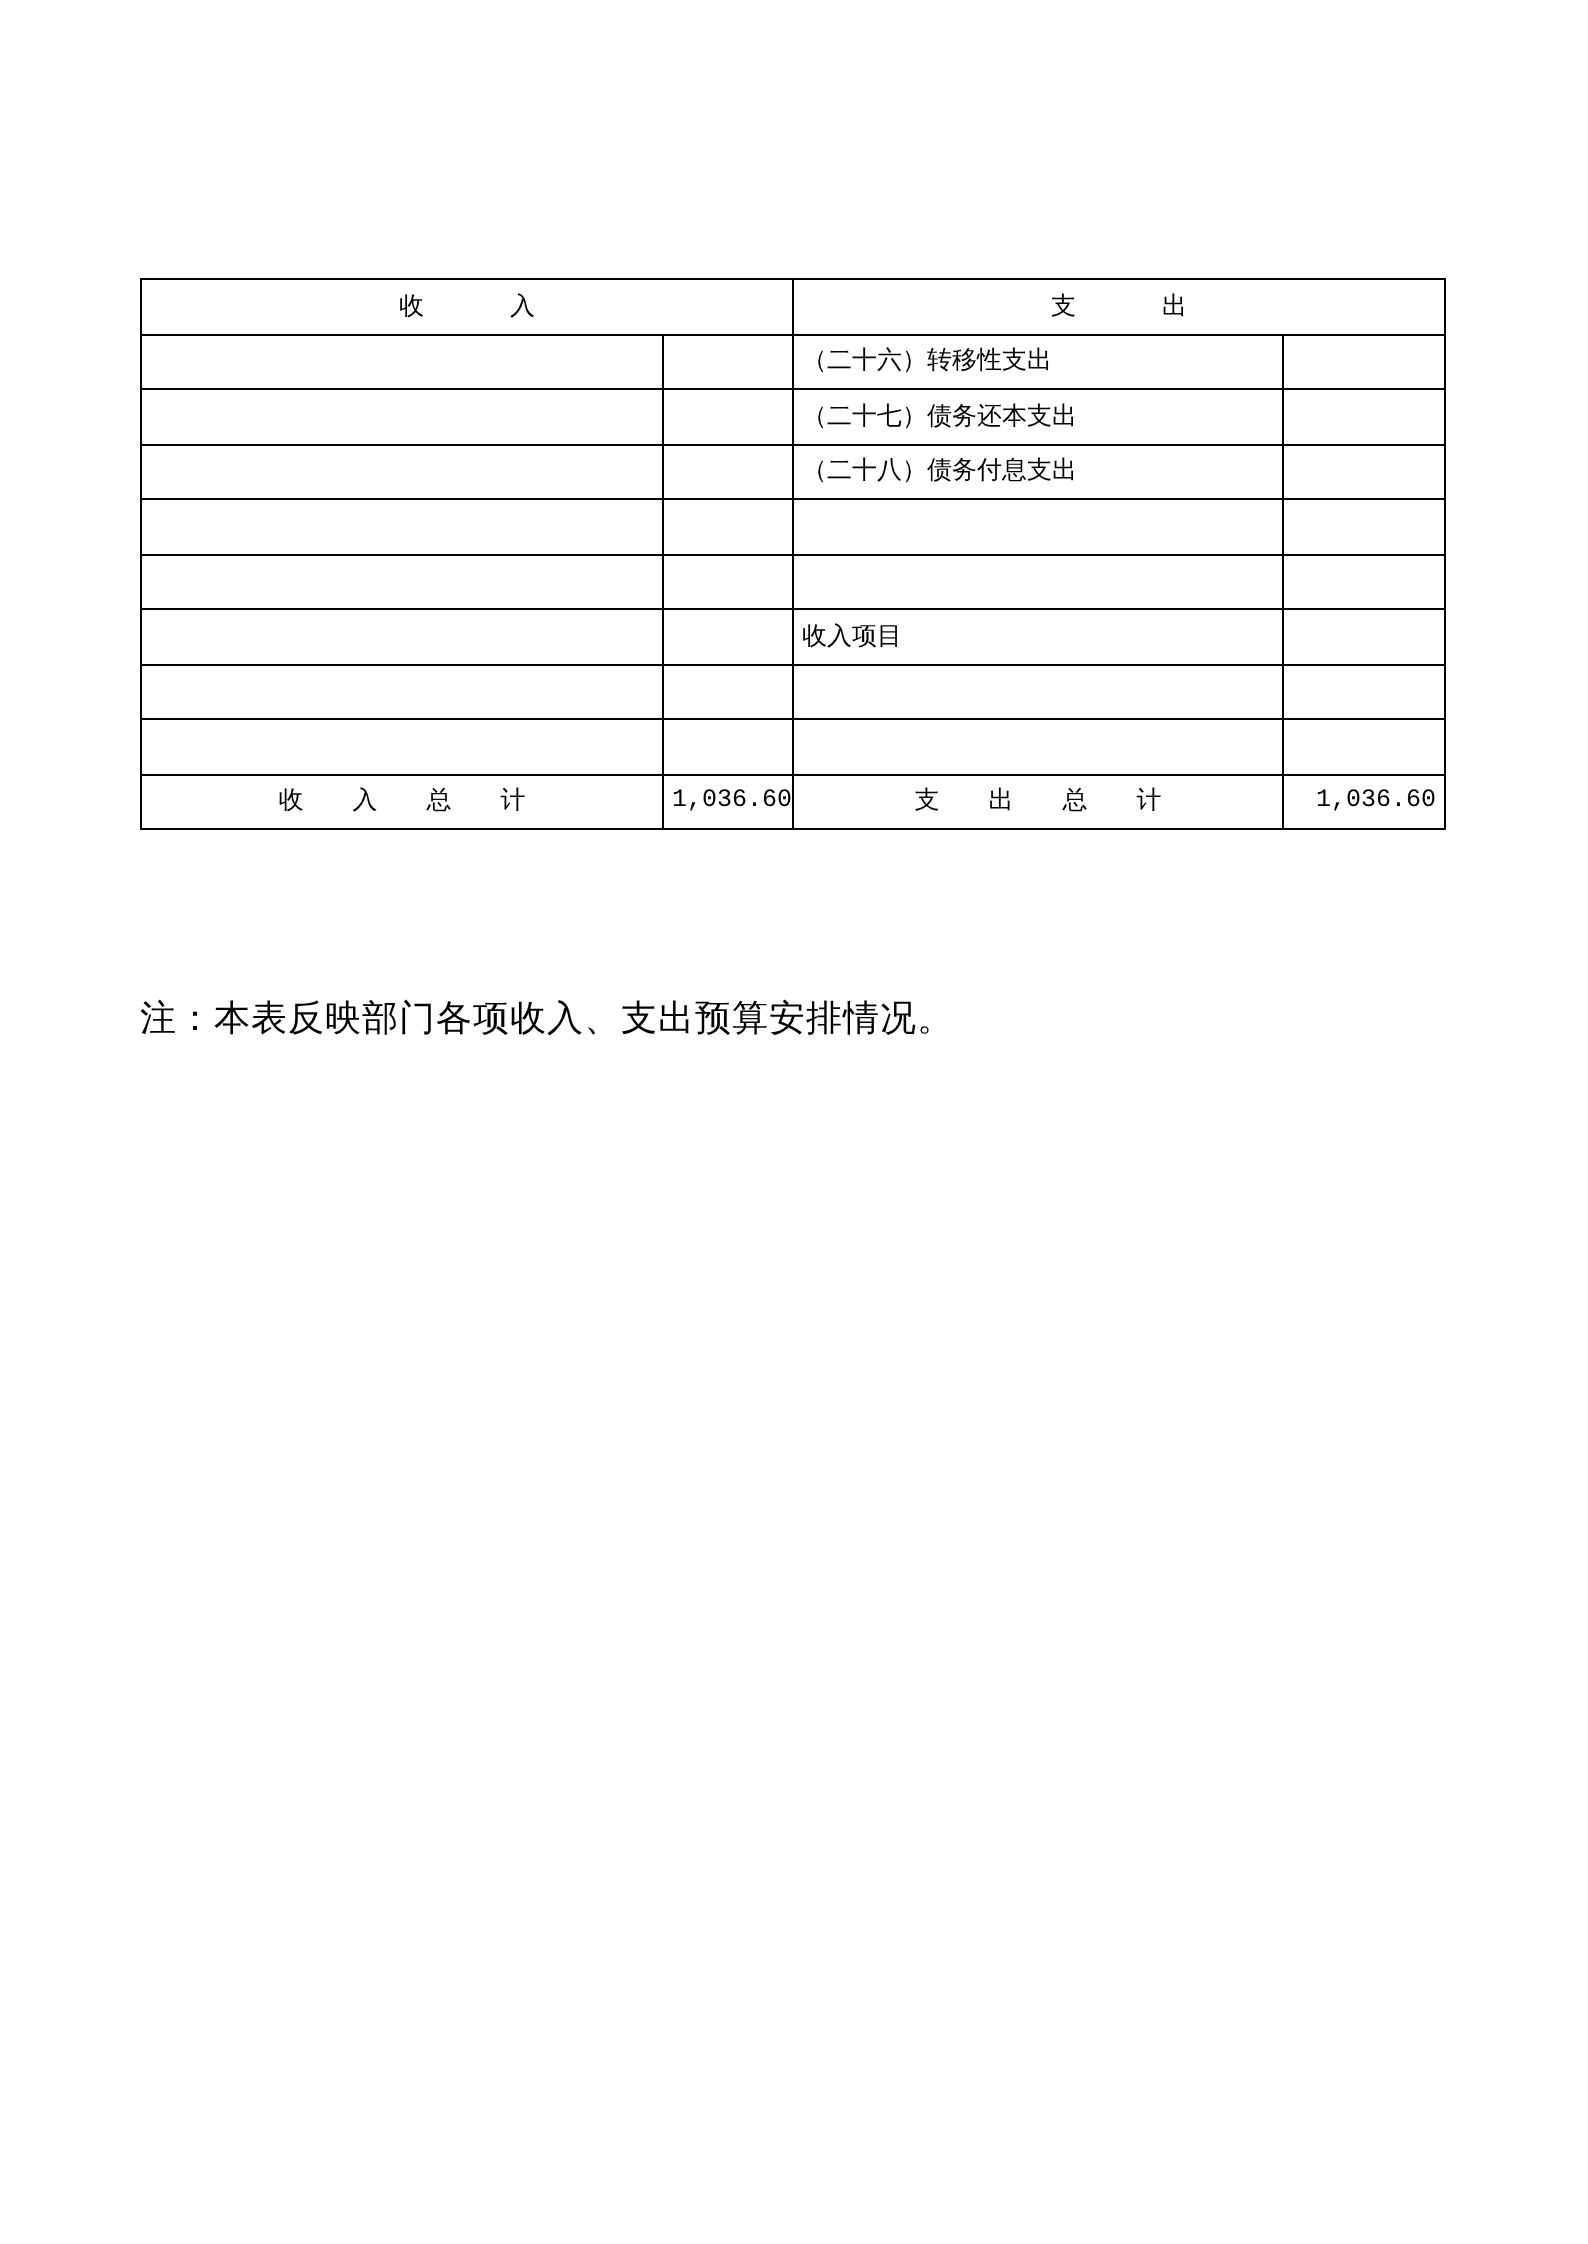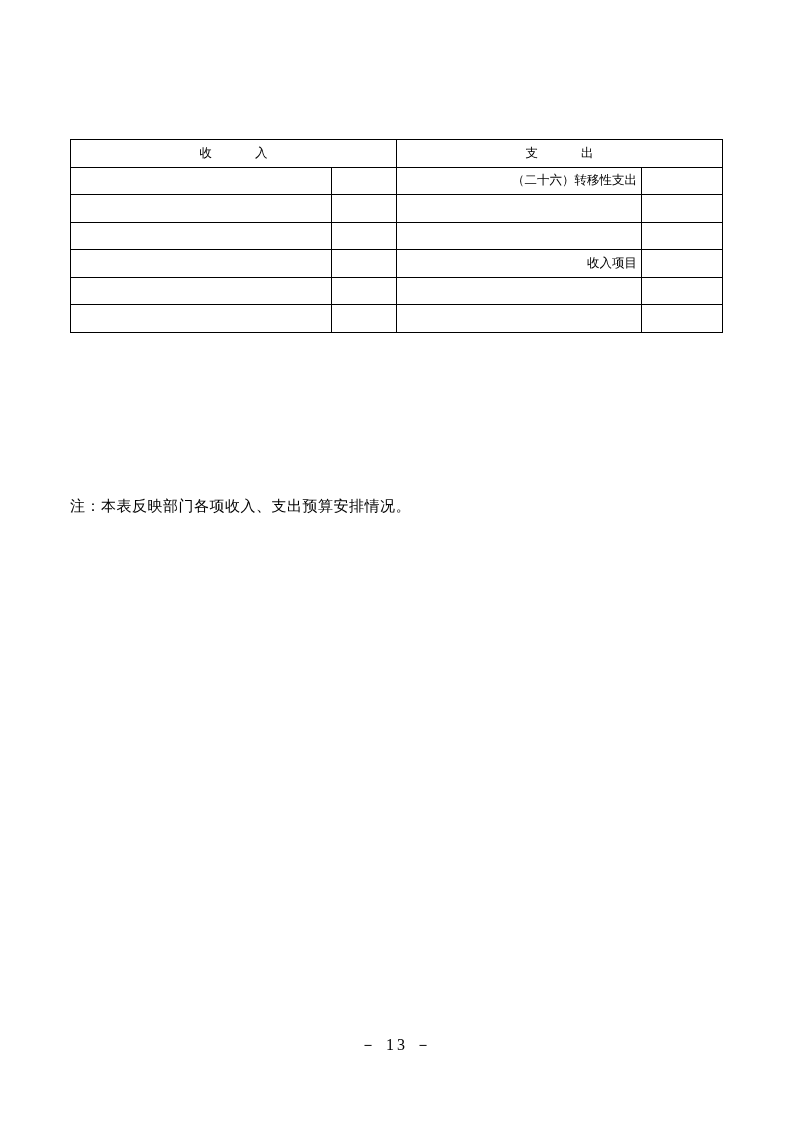--- a/index.html
+++ b/index.html
@@ -46,42 +46,42 @@
     text-align: center;
     letter-spacing: 6px;
     text-indent: 6px;
     font-size: 13px;
   }
   .hdr-col {
     text-align: center;
     font-size: 12.5px;
   }
   .cell-text {
-    text-align: right;
+    text-align: left;
     font-size: 12.5px;
     padding-left: 8px;
   }
   .cell-num {
     text-align: right;
     padding-right: 8px;
     font-family: "Liberation Mono", monospace;
     font-size: 12px;
   }
   .total-label {
     text-align: center;
     letter-spacing: 6px;
     text-indent: 6px;
     font-size: 13px;
   }
   .bold-seg { font-weight: bold; }
   .note {
     position: absolute;
     left: 70px;
     top: 497px;
-    font-size: 15px;
+    font-size: 18px;
     letter-spacing: 0.5px;
   }
   .page-number {
     position: absolute;
     left: 0;
     top: 1035px;
     width: 794px;
     text-align: center;
     font-size: 16px;
     letter-spacing: 3px;
@@ -107,20 +107,32 @@
 
       <tr>
         <td class="cell-text"></td>
         <td class="cell-num"></td>
         <td class="cell-text"><span>（二十六）转移性支出</span><span class="bold-seg"></span><span></span></td>
         <td class="cell-num"></td>
       </tr>
       <tr>
         <td class="cell-text"></td>
         <td class="cell-num"></td>
+        <td class="cell-text"><span>（二十七）债务还本支出</span><span class="bold-seg"></span><span></span></td>
+        <td class="cell-num"></td>
+      </tr>
+      <tr>
+        <td class="cell-text"></td>
+        <td class="cell-num"></td>
+        <td class="cell-text"><span>（二十八）债务付息支出</span><span class="bold-seg"></span><span></span></td>
+        <td class="cell-num"></td>
+      </tr>
+      <tr>
+        <td class="cell-text"></td>
+        <td class="cell-num"></td>
         <td class="cell-text"><span></span><span class="bold-seg"></span><span></span></td>
         <td class="cell-num"></td>
       </tr>
       <tr>
         <td class="cell-text"></td>
         <td class="cell-num"></td>
         <td class="cell-text"><span></span><span class="bold-seg"></span><span></span></td>
         <td class="cell-num"></td>
       </tr>
       <tr>
@@ -135,20 +147,25 @@
         <td class="cell-text"><span></span><span class="bold-seg"></span><span></span></td>
         <td class="cell-num"></td>
       </tr>
       <tr>
         <td class="cell-text"></td>
         <td class="cell-num"></td>
         <td class="cell-text"><span></span><span class="bold-seg"></span><span></span></td>
         <td class="cell-num"></td>
       </tr>
 
+      <tr>
+        <td class="total-label">收　入　总　计</td>
+        <td class="cell-num">1,036.60</td>
+        <td class="total-label">支　出　总　计</td>
+        <td class="cell-num">1,036.60</td>
+      </tr>
     </tbody>
   </table>
 
   <div class="note">注：本表反映部门各项收入、支出预算安排情况。</div>
 
-  <div class="page-number">－ 13 －</div>
 
 </div>
 
 </body></html>

